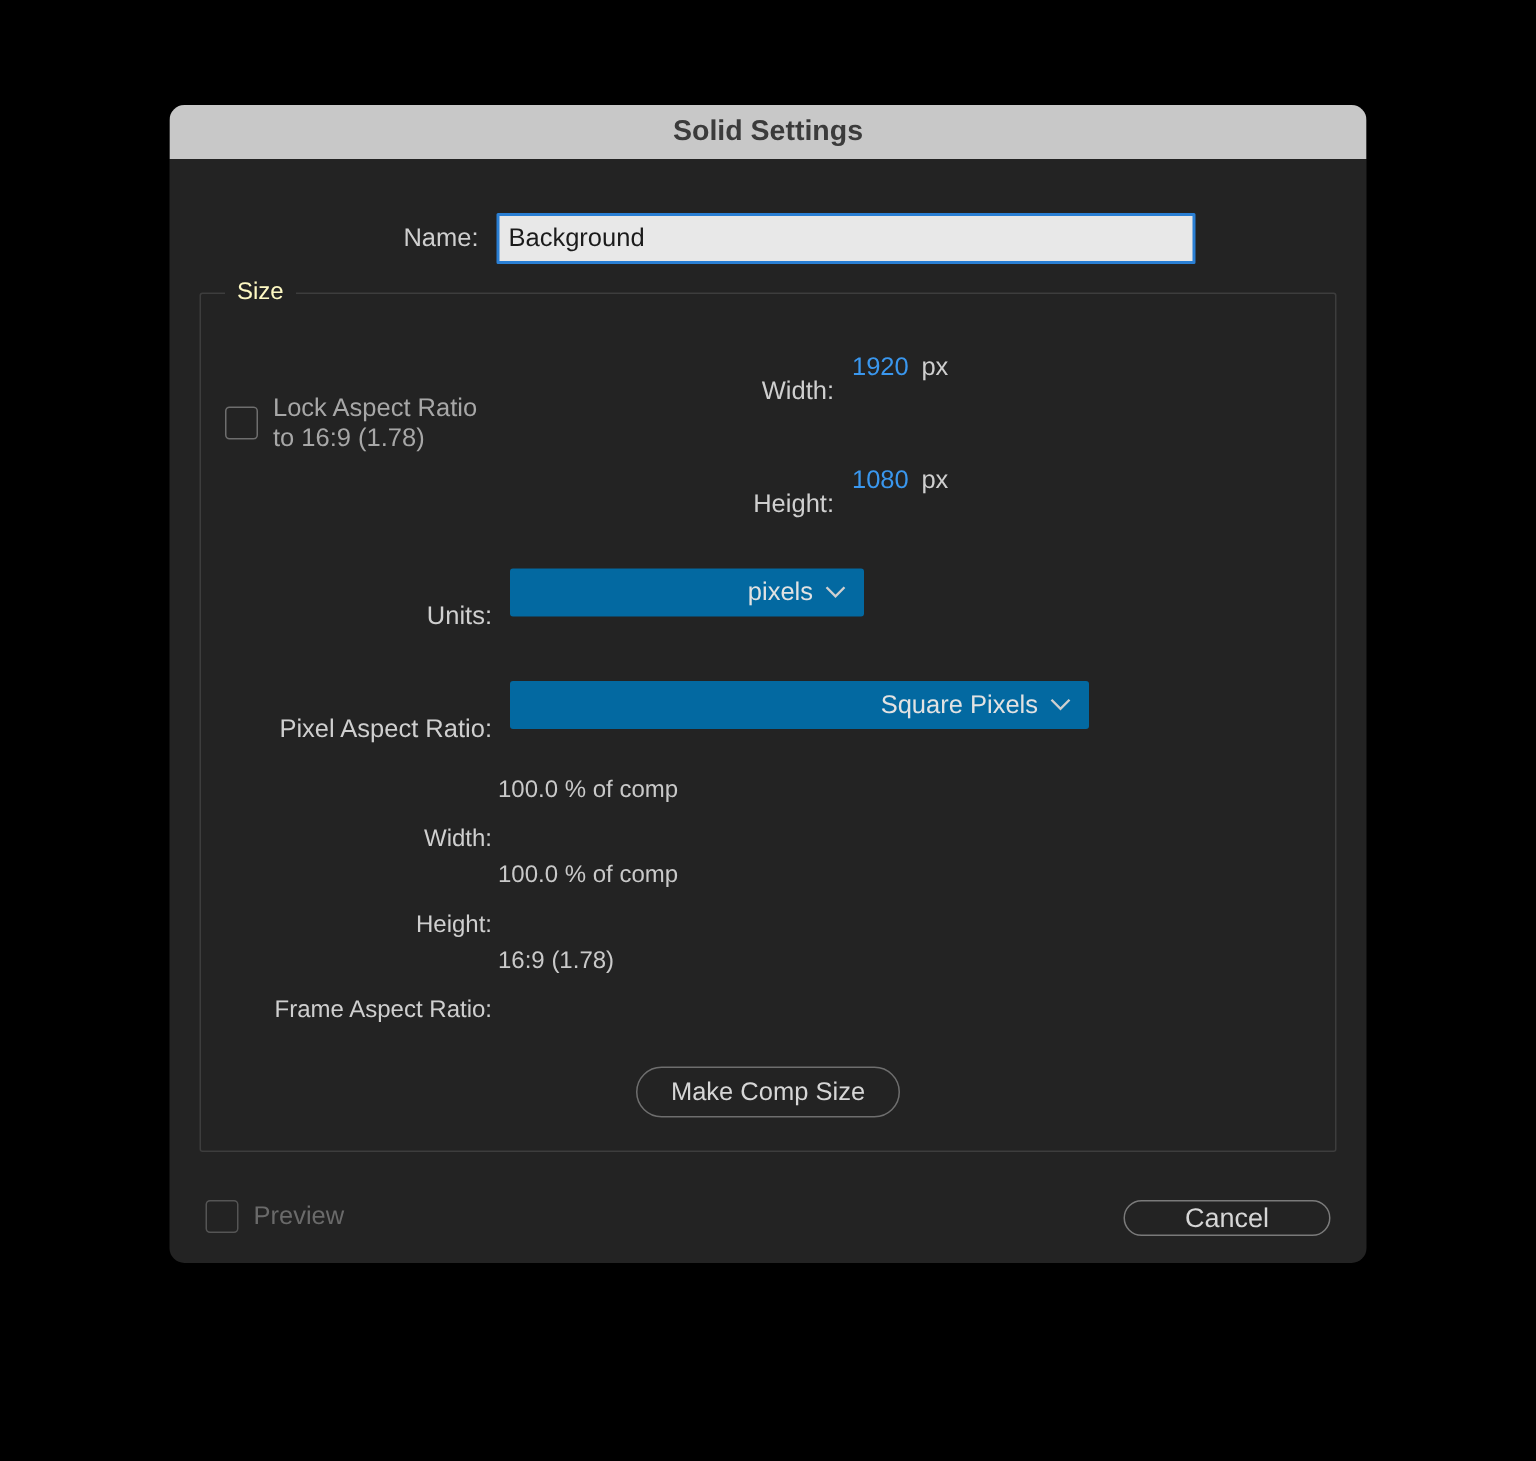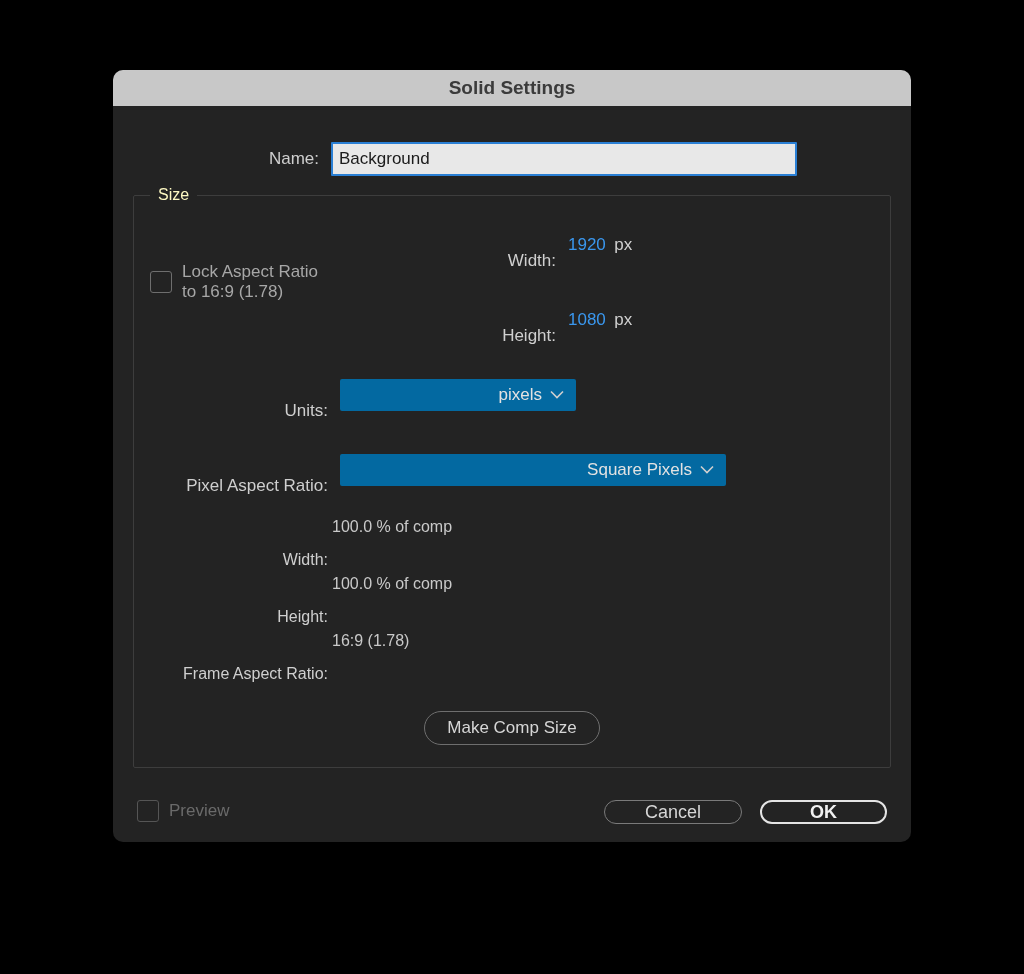--- a/index.html
+++ b/index.html
@@ -155,17 +155,16 @@
     </fieldset>
 
 
     <div class="footer">
       <div class="preview-wrap">
         <span class="preview-cb"></span>
         <span>Preview</span>
       </div>
       <div class="spacer"></div>
       <button class="btn">Cancel</button>
-      <button class="btn ok">OK</button>
     </div>
 
   </div>
 </div>
 
 </body></html>

